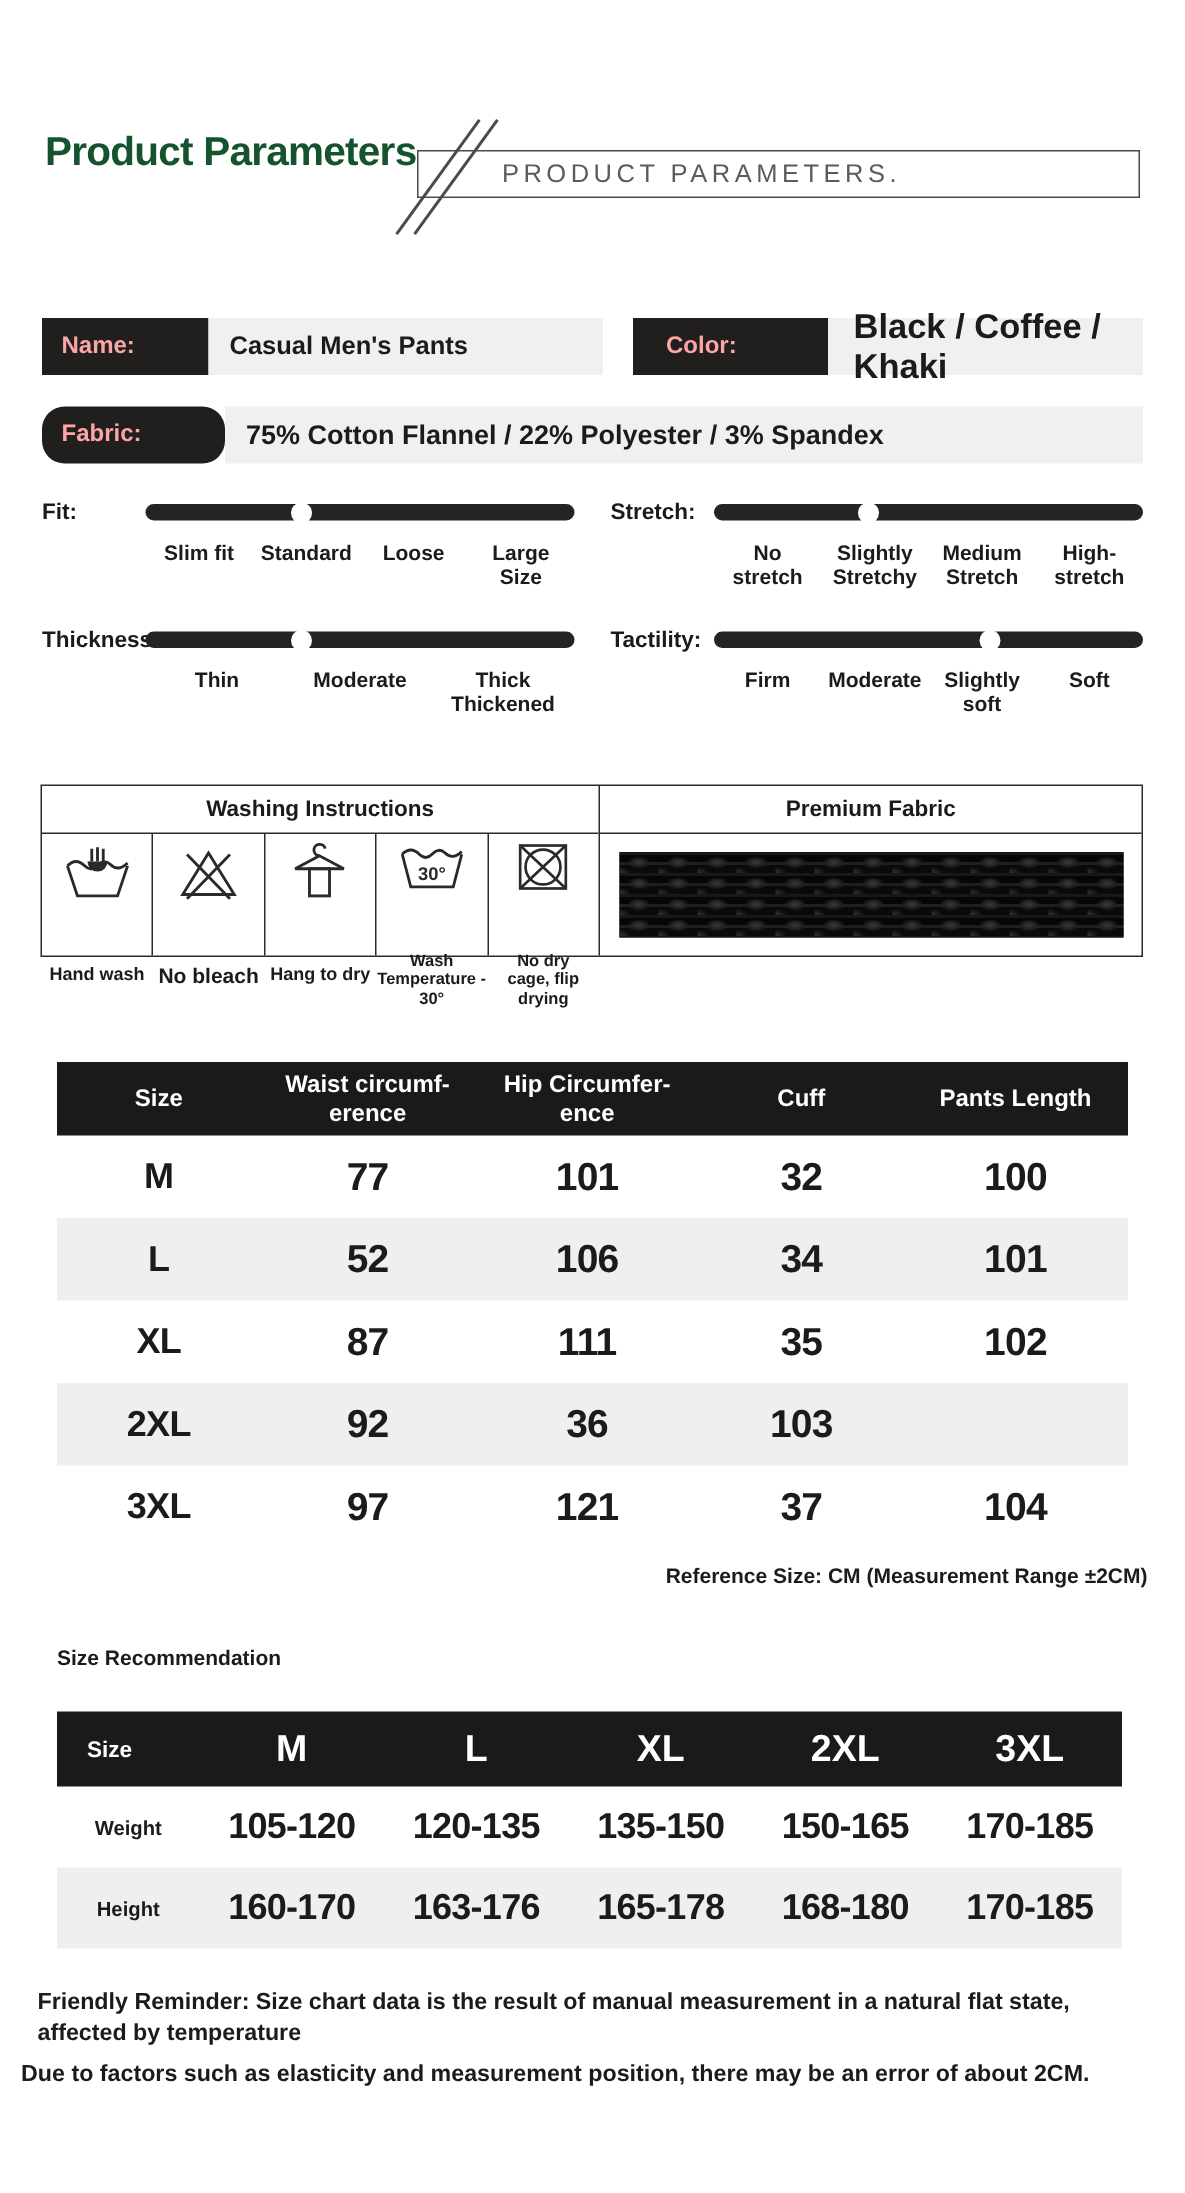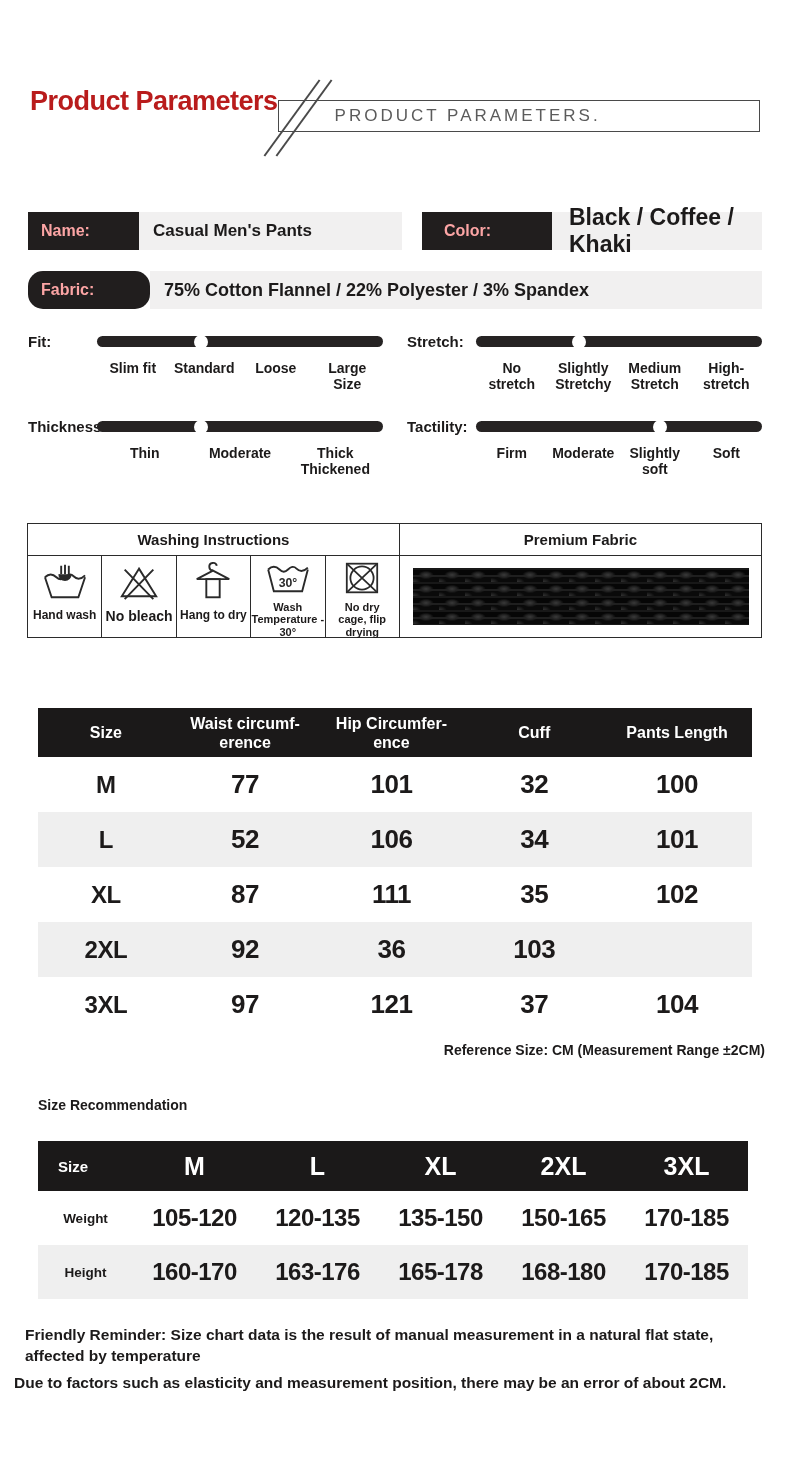--- a/index.html
+++ b/index.html
@@ -1,21 +1,21 @@
 <!DOCTYPE html>
 <html><head>
 <meta charset="utf-8">
 <style>
   html,body{margin:0;padding:0;background:#fff;}
   .page{width:790px;height:1462px;position:relative;overflow:hidden;background:#fff;
         font-family:"Liberation Sans",sans-serif;color:#1c1a1a;}
 
   
   .header{display:flex;align-items:flex-start;padding:86px 30px 0 30px;}
-  .title{font-size:27px;font-weight:bold;color:#b91c1c;letter-spacing:-0.5px;white-space:nowrap;}
+  .title{font-size:27px;font-weight:bold;color:#14532d;letter-spacing:-0.5px;white-space:nowrap;}
   .hdr-box{position:relative;flex:1;margin-top:14px;height:30px;
            border:1.5px solid #4a4a4a;display:flex;align-items:center;
            padding-left:56px;color:#5b5b5b;font-size:17px;letter-spacing:3px;}
   .slash{position:absolute;width:2px;height:94px;background:#4a4a4a;top:-30px;}
   .slash.s1{left:12px;transform:rotate(36deg);}
   .slash.s2{left:24px;transform:rotate(36deg);}
 
   
   .info-row{display:flex;margin:0 28px;height:38px;}
   .info-row.r1{margin-top:80px;}
@@ -45,21 +45,21 @@
   .opts.c3{grid-template-columns:repeat(3,1fr);}
 
   
   .care{display:flex;margin:46px 28px 0 27px;border:1.5px solid #2b2b2b;}
   .care-left{width:50.6%;border-right:1.5px solid #2b2b2b;}
   .care-right{flex:1;display:flex;flex-direction:column;}
   .care-hdr{height:31px;border-bottom:1.5px solid #2b2b2b;display:flex;align-items:center;
             justify-content:center;font-weight:bold;font-size:15px;}
   .care-cells{display:flex;height:81px;}
   .care-cell{flex:1;border-right:1.5px solid #2b2b2b;display:flex;flex-direction:column;
-             align-items:center;padding-top:5px;}
+             align-items:center;padding-top:5px;gap:33px;}
   .care-cell:last-child{border-right:none;}
   .care-cell svg{flex:none;}
   .care-caption{font-weight:bold;font-size:11px;text-align:center;line-height:1.1;
                 white-space:pre-line;margin-top:2px;}
   .care-cell:nth-child(1) .care-caption{font-size:12px;}
   .care-cell:nth-child(2) .care-caption{font-size:14px;}
   .care-cell:nth-child(3) .care-caption{font-size:12px;}
   .fabric-img{margin:12px 12px 12px 13px;height:62px;flex:1;
     background-color:#0d0d0d;
     background-image:

